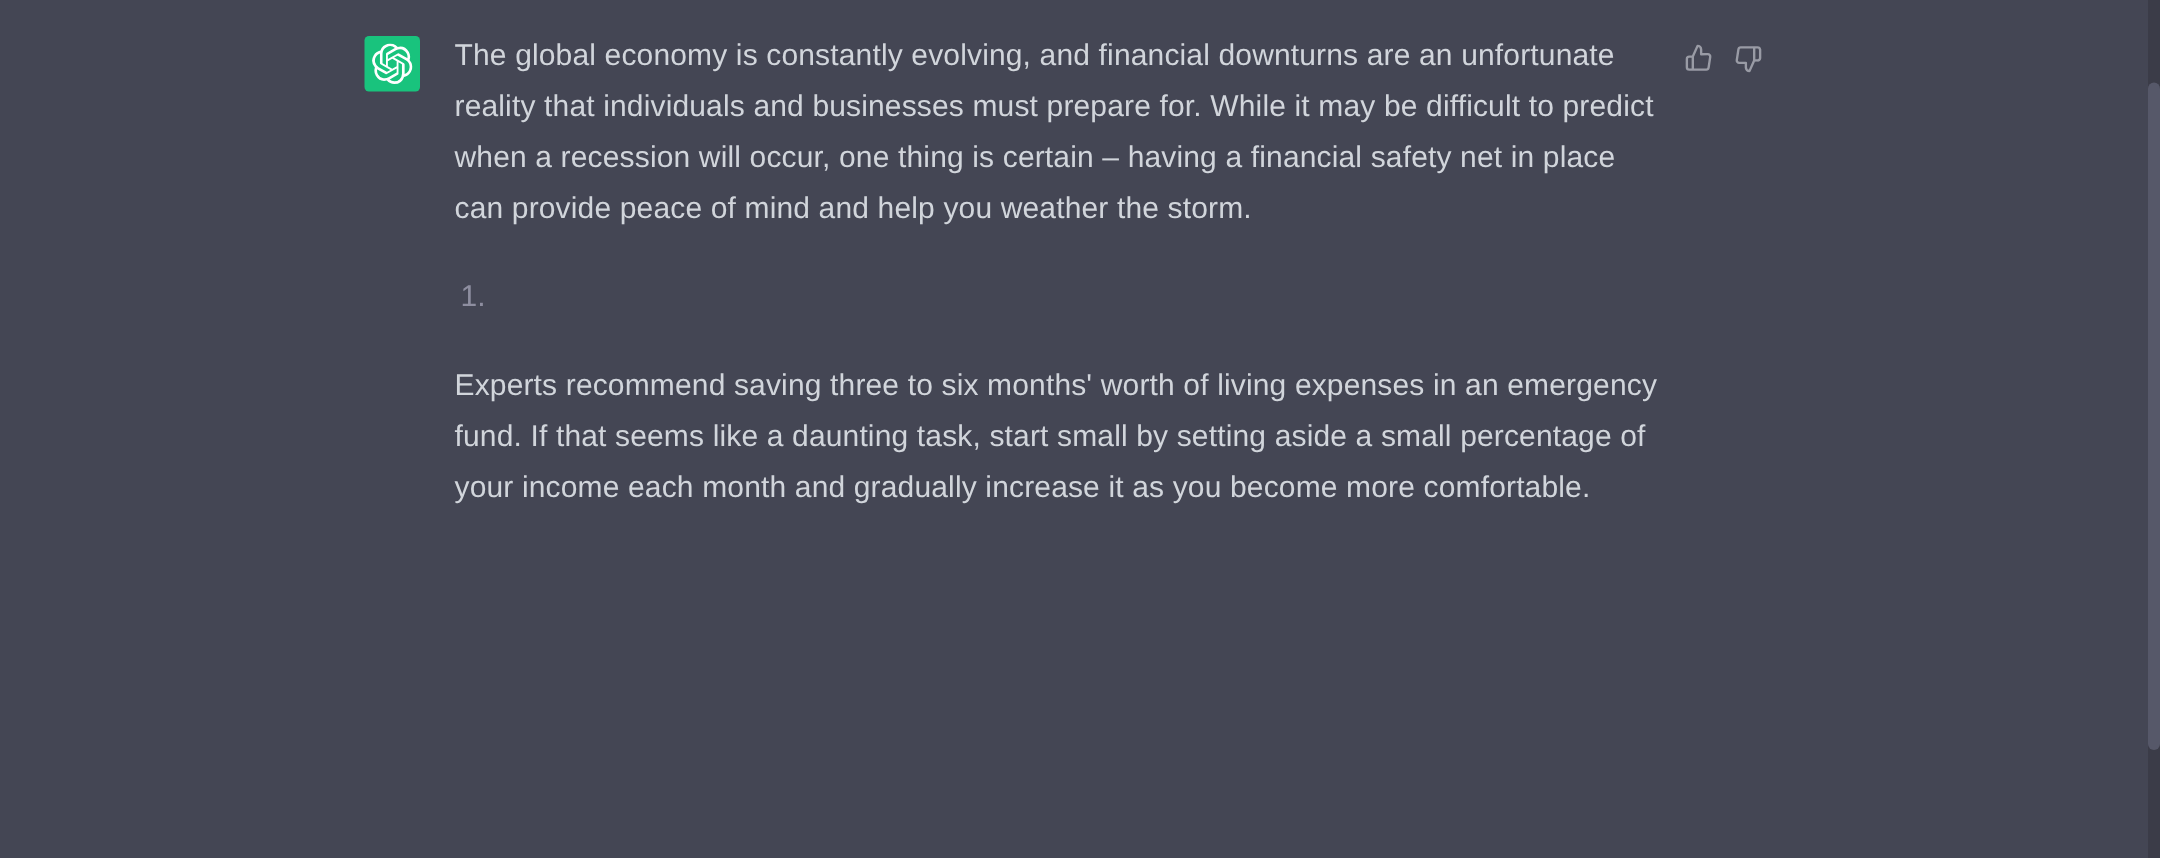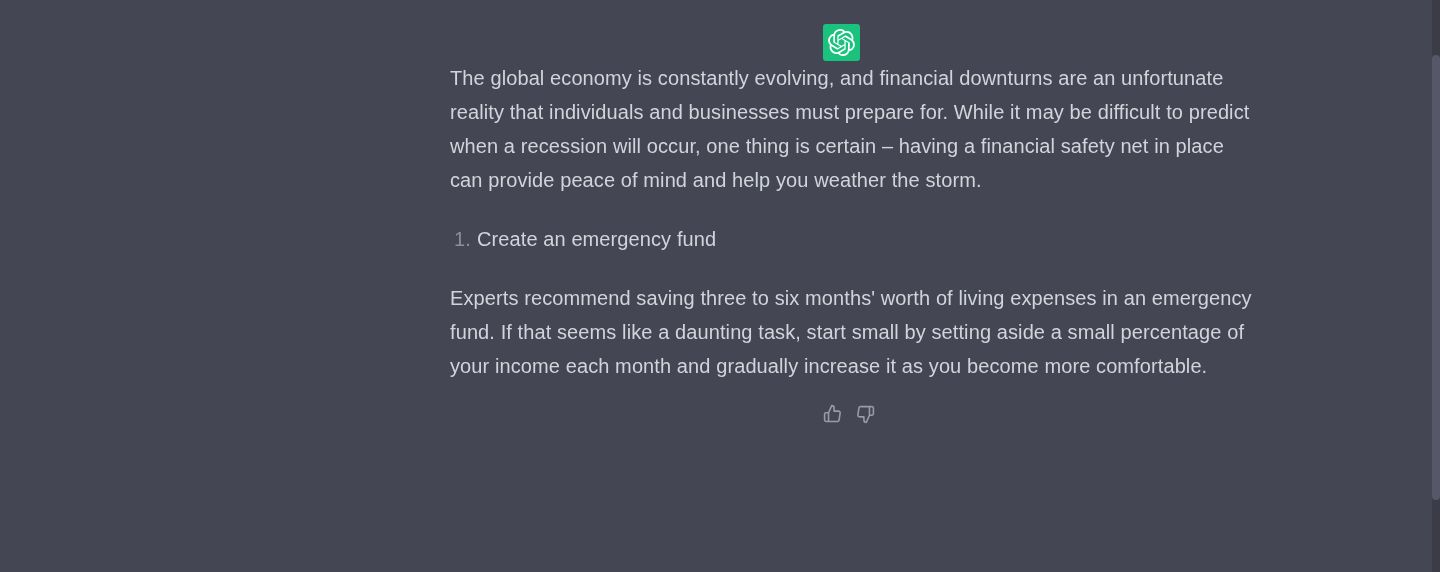--- a/index.html
+++ b/index.html
@@ -4,23 +4,22 @@
 <style>
   * { box-sizing: border-box; margin: 0; padding: 0; }
   html, body { width: 1440px; height: 572px; overflow: hidden; }
   body {
     background: #444654;
     font-family: "Liberation Sans", "DejaVu Sans", sans-serif;
     position: relative;
   }
   .message-row {
     display: flex;
-    align-items: center;
+    align-items: flex-start;
     padding: 20px 0 0 243px;
-    flex-direction: column;
   }
   .avatar {
     flex: none;
     width: 37px;
     height: 37px;
     margin-top: 4px;
     border-radius: 3px;
     background: #19c37d;
     display: flex;
     align-items: center;
@@ -91,21 +90,20 @@
   <div class="avatar">
     <svg viewBox="0 0 24 24" fill="#ffffff" xmlns="http://www.w3.org/2000/svg">
       <path d="M22.2819 9.8211a5.9847 5.9847 0 0 0-.5157-4.9108 6.0462 6.0462 0 0 0-6.5098-2.9A6.0651 6.0651 0 0 0 4.9807 4.1818a5.9847 5.9847 0 0 0-3.9977 2.9 6.0462 6.0462 0 0 0 .7427 7.0966 5.98 5.98 0 0 0 .511 4.9107 6.051 6.051 0 0 0 6.5146 2.9001A5.9847 5.9847 0 0 0 13.2599 24a6.0557 6.0557 0 0 0 5.7718-4.2058 5.9894 5.9894 0 0 0 3.9977-2.9001 6.0557 6.0557 0 0 0-.7475-7.073zm-9.022 12.6081a4.4755 4.4755 0 0 1-2.8764-1.0408l.1419-.0804 4.7783-2.7582a.7948.7948 0 0 0 .3927-.6813v-6.7369l2.02 1.1686a.071.071 0 0 1 .038.0615v5.5826a4.504 4.504 0 0 1-4.4945 4.4849zm-9.6607-4.1254a4.4708 4.4708 0 0 1-.5346-3.0137l.142.0852 4.783 2.7582a.7712.7712 0 0 0 .7806 0l5.8428-3.3685v2.3324a.0804.0804 0 0 1-.0332.0615L9.74 19.9502a4.4992 4.4992 0 0 1-6.1408-1.6464zM2.3408 7.8956a4.485 4.485 0 0 1 2.3655-1.9728V11.6a.7664.7664 0 0 0 .3879.6765l5.8144 3.3543-2.0201 1.1685a.0757.0757 0 0 1-.071 0l-4.8303-2.7865A4.504 4.504 0 0 1 2.3408 7.8956zm16.5963 3.8558L13.1038 8.364 15.1192 7.2a.0757.0757 0 0 1 .071 0l4.8303 2.7913a4.4944 4.4944 0 0 1-.6765 8.1042v-5.6772a.79.79 0 0 0-.407-.667zm2.0107-3.0231l-.142-.0852-4.7735-2.7818a.7759.7759 0 0 0-.7854 0L9.409 9.2297V6.8974a.0662.0662 0 0 1 .0284-.0615l4.8303-2.7866a4.4992 4.4992 0 0 1 6.6802 4.66zM8.3065 12.863l-2.02-1.1638a.0804.0804 0 0 1-.038-.0567V6.0742a4.4992 4.4992 0 0 1 7.3757-3.4537l-.142.0805L8.704 5.459a.7948.7948 0 0 0-.3927.6813zm1.0976-2.3654l2.602-1.4998 2.6069 1.4998v2.9994l-2.5974 1.4997-2.6067-1.4997z"></path>
     </svg>
   </div>
 
   <div class="content">
     <p>The global economy is constantly evolving, and financial downturns are an unfortunate reality that individuals and businesses must prepare for. While it may be difficult to predict when a recession will occur, one thing is certain – having a financial safety net in place can provide peace of mind and help you weather the storm.</p>
     <div class="list-item">
       <span class="list-marker">1.</span>
-      <span>Create an emergency fund</span>
     </div>
     <p>Experts recommend saving three to six months' worth of living expenses in an emergency fund. If that seems like a daunting task, start small by setting aside a small percentage of your income each month and gradually increase it as you become more comfortable.</p>
   </div>
 
   <div class="actions">
     <button class="action-btn" aria-label="Good response">
       <svg viewBox="0 0 24 24" fill="none" stroke="currentColor" stroke-width="2" stroke-linecap="round" stroke-linejoin="round" xmlns="http://www.w3.org/2000/svg">
         <path d="M14 9V5a3 3 0 0 0-3-3l-4 9v11h11.28a2 2 0 0 0 2-1.7l1.38-9a2 2 0 0 0-2-2.3zM7 22H4a2 2 0 0 1-2-2v-7a2 2 0 0 1 2-2h3"></path>
       </svg>
     </button>

